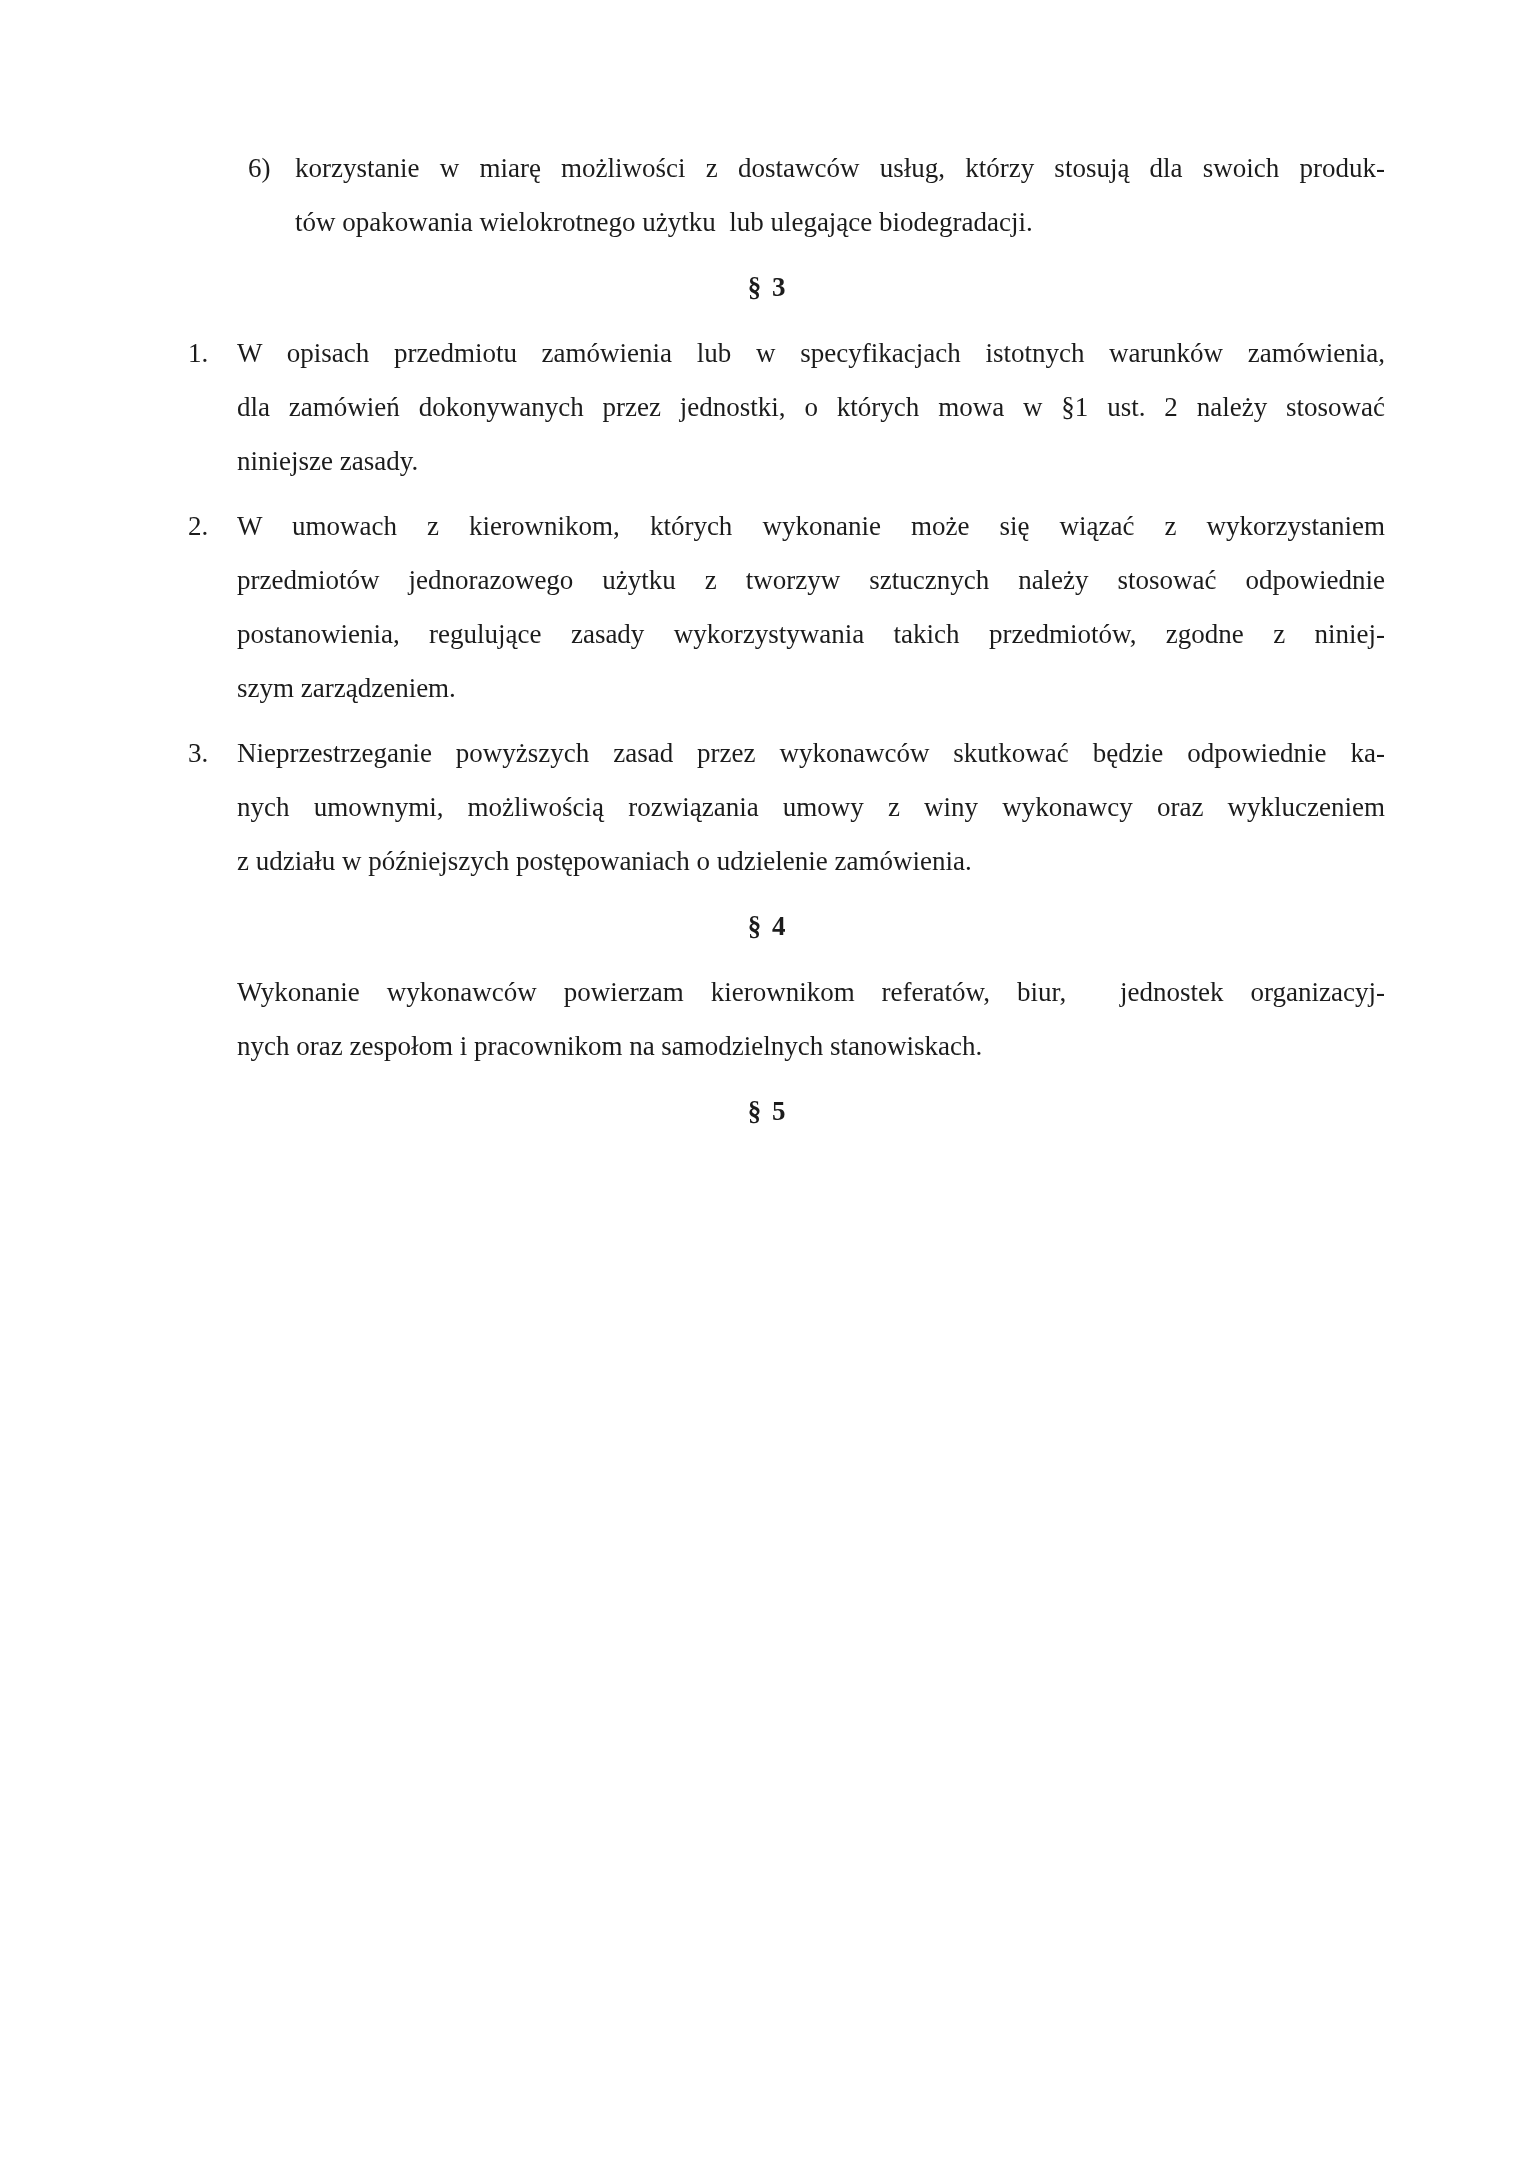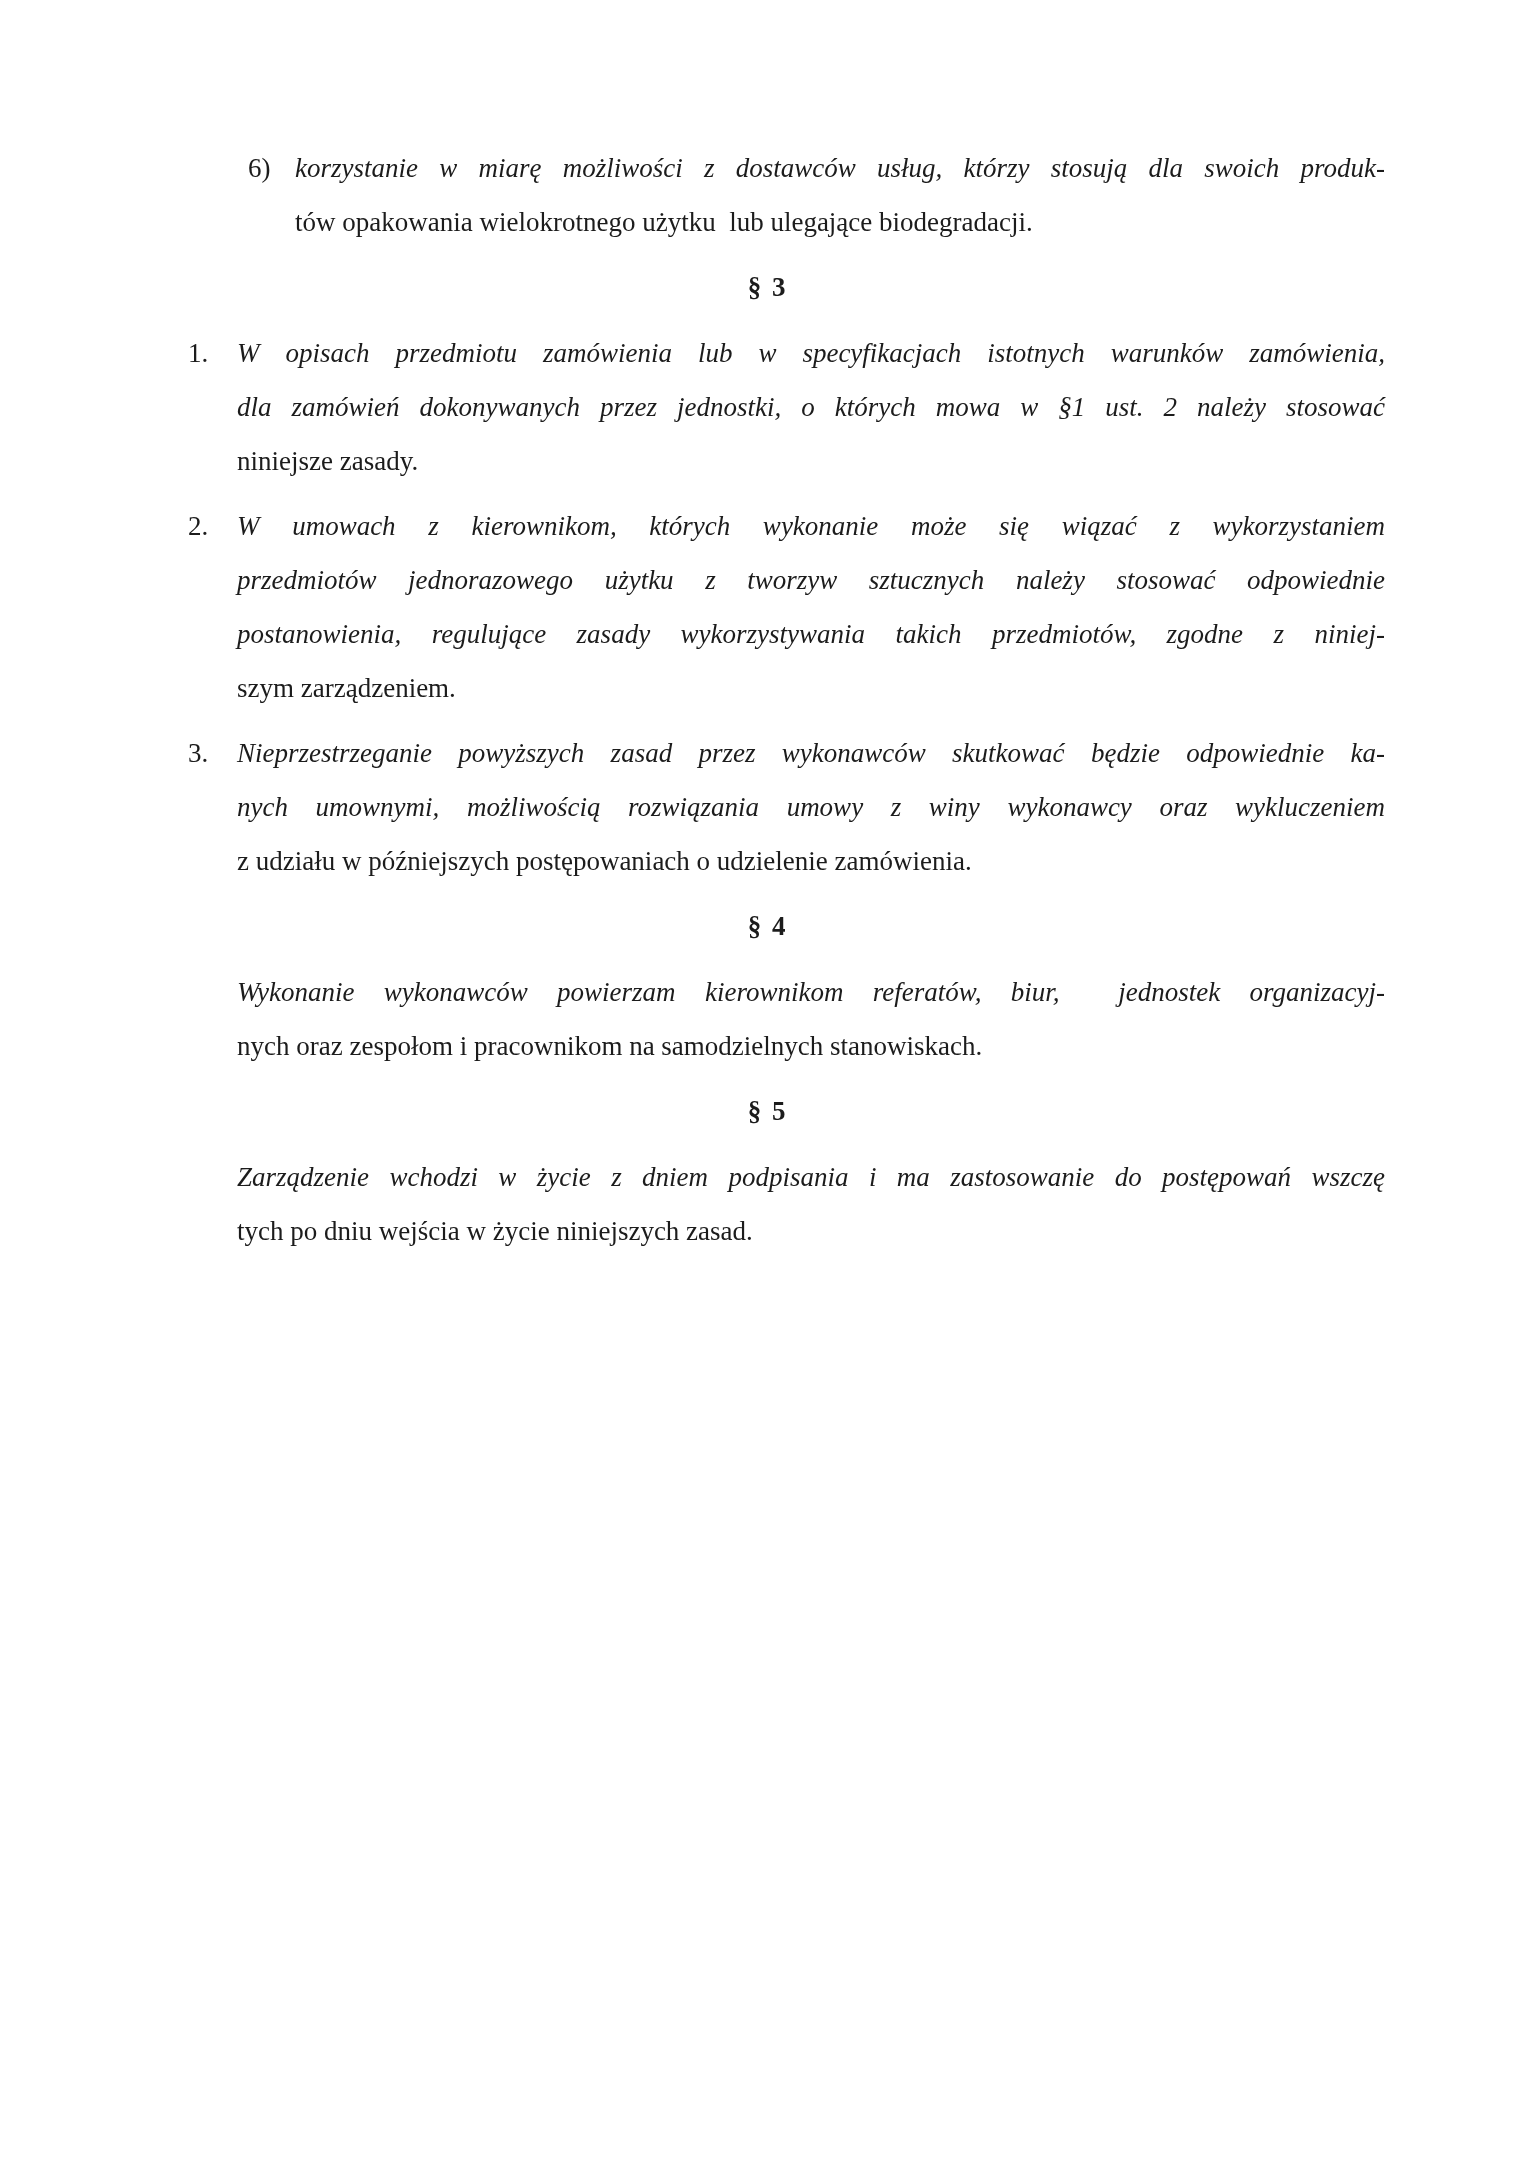--- a/index.html
+++ b/index.html
@@ -21,21 +21,20 @@
     width: 1197px;
   }
   .line {
     line-height: 54px;
     white-space: pre-wrap;
   }
   
   .line.j {
     text-align: justify;
     text-align-last: justify;
-    font-style: italic;
   }
   .item {
     position: relative;
     padding-left: 49px;
     margin: 0 0 11px 0;
   }
   .item .marker {
     position: absolute;
     left: 0;
     top: 0;
@@ -89,19 +88,15 @@
 
     <div class="sect-heading">§ 4</div>
 
     <div class="item">
       <div class="line j">Wykonanie wykonawców powierzam kierownikom referatów, biur,  jednostek organizacyj-</div>
       <div class="line">nych oraz zespołom i pracownikom na samodzielnych stanowiskach.</div>
     </div>
 
     <div class="sect-heading">§ 5</div>
 
-    <div class="item">
-      <div class="line j">Zarządzenie wchodzi w życie z dniem podpisania i ma zastosowanie do postępowań wszczę</div>
-      <div class="line">tych po dniu wejścia w życie niniejszych zasad.</div>
-    </div>
 
   </div>
 </div>
 
 </body></html>

